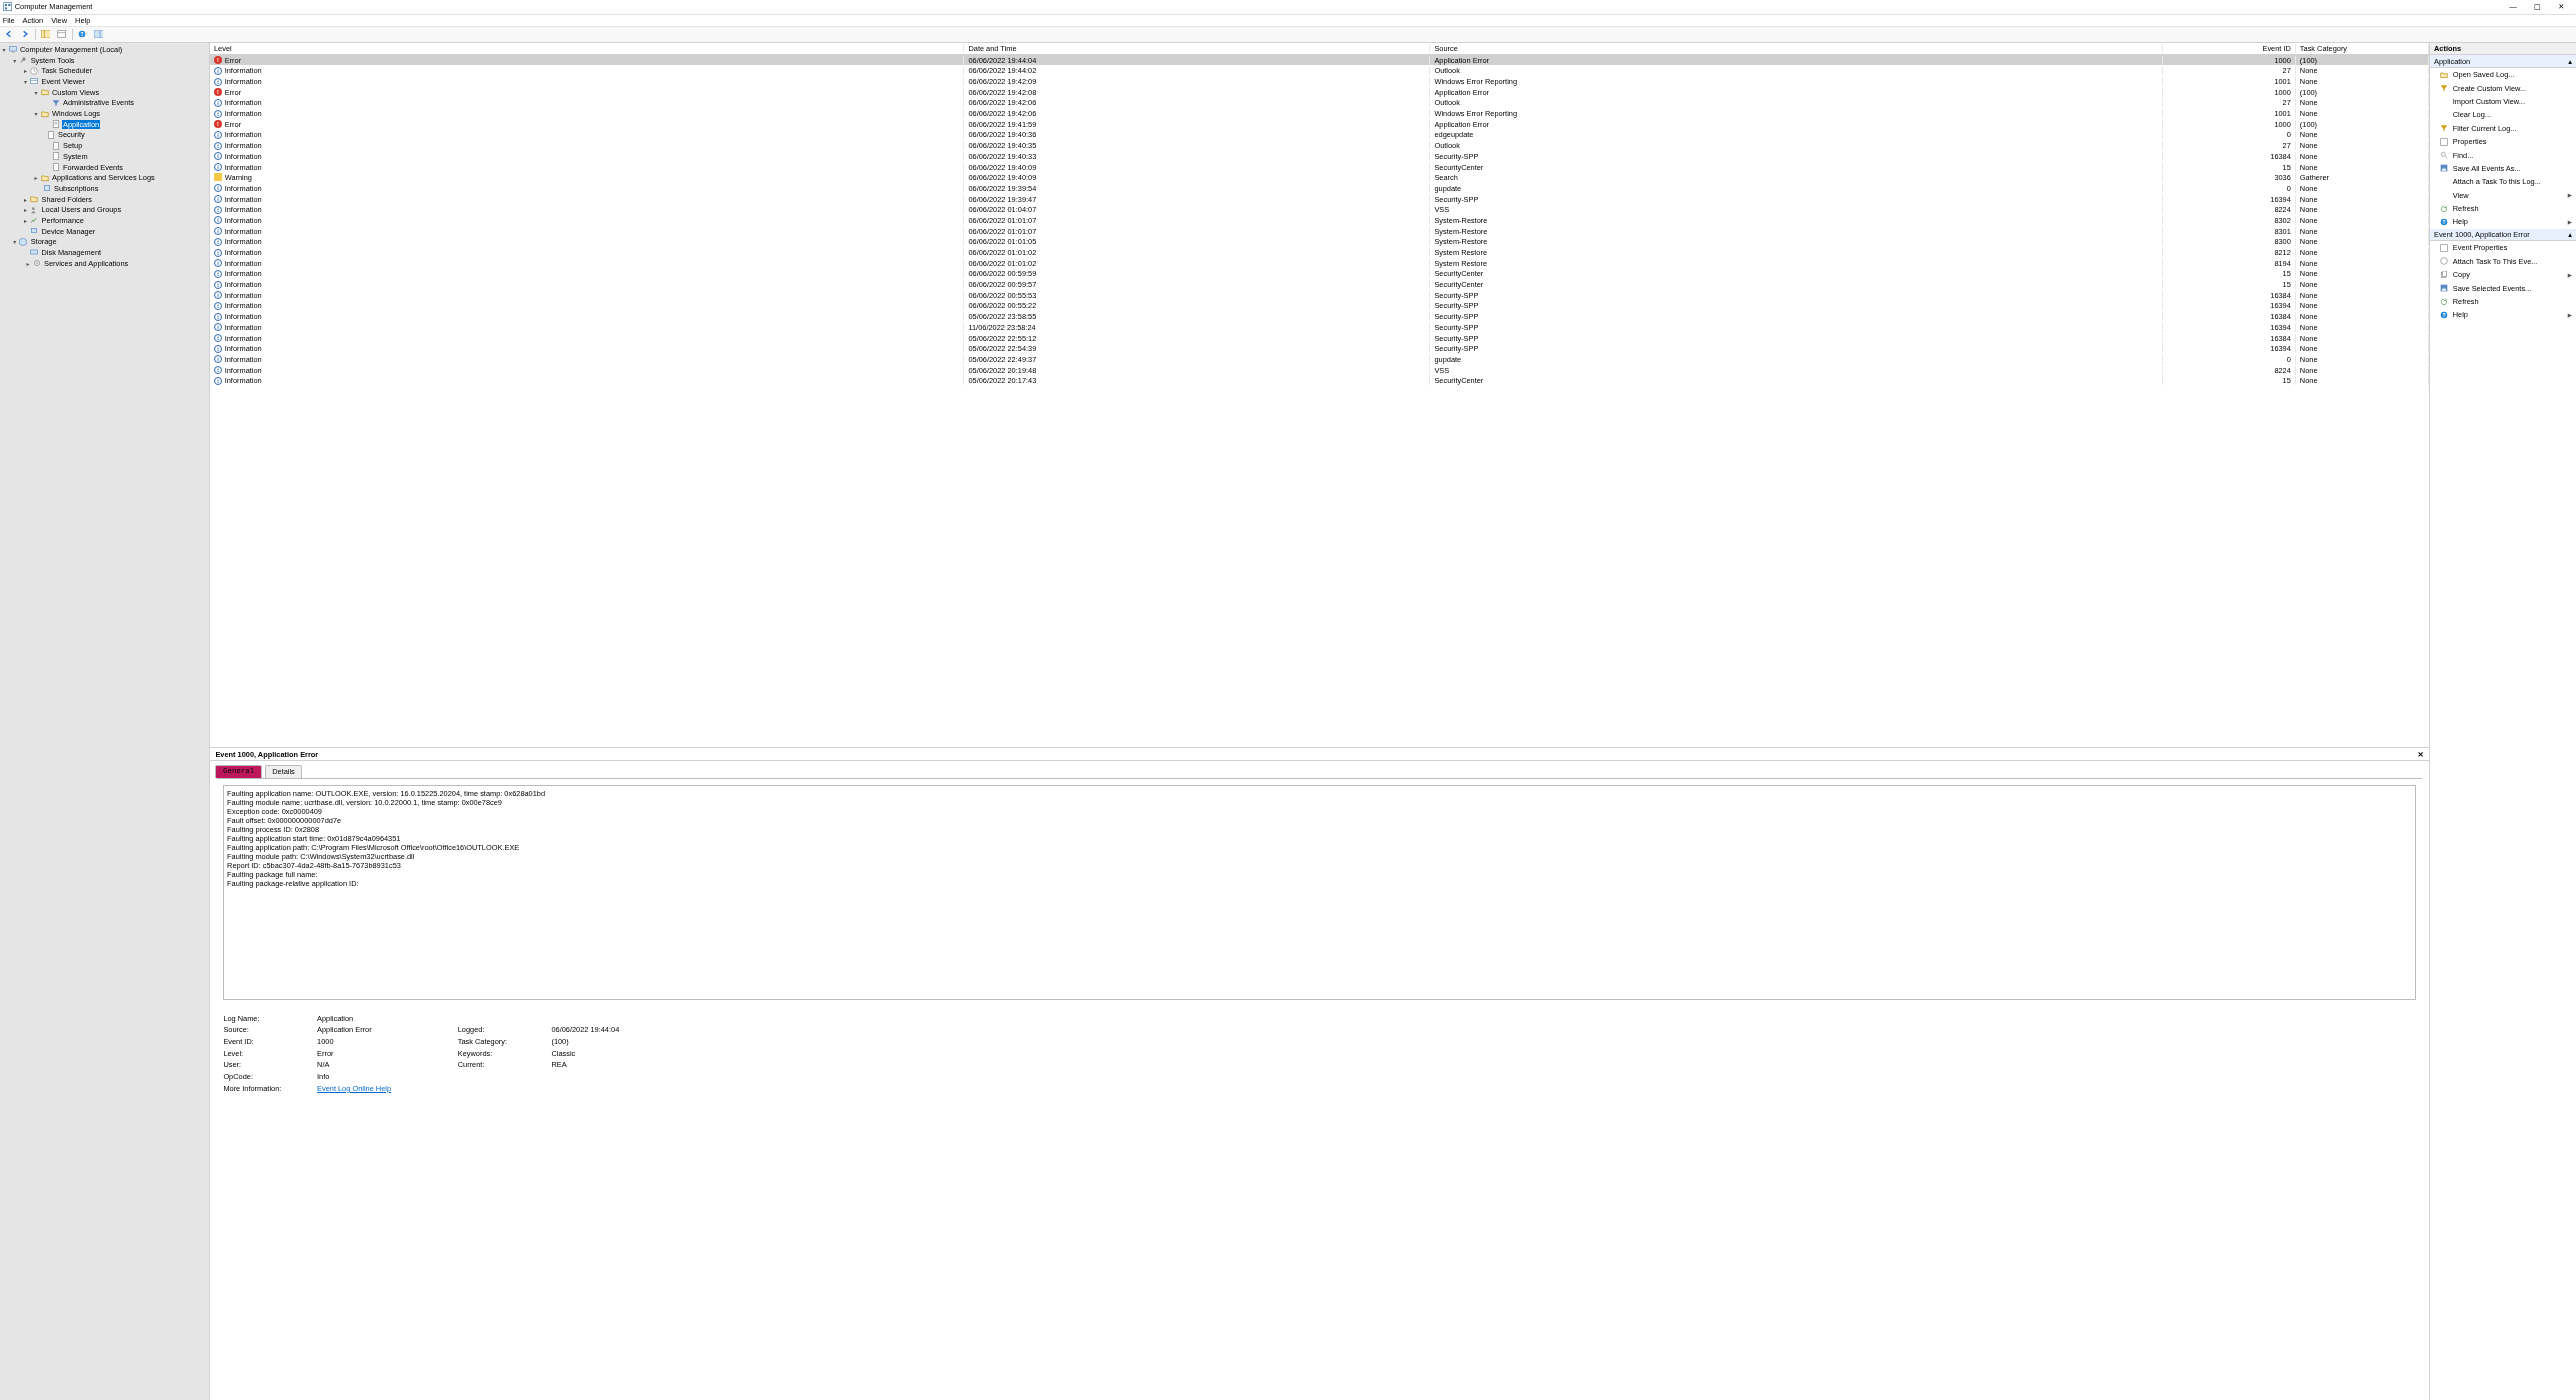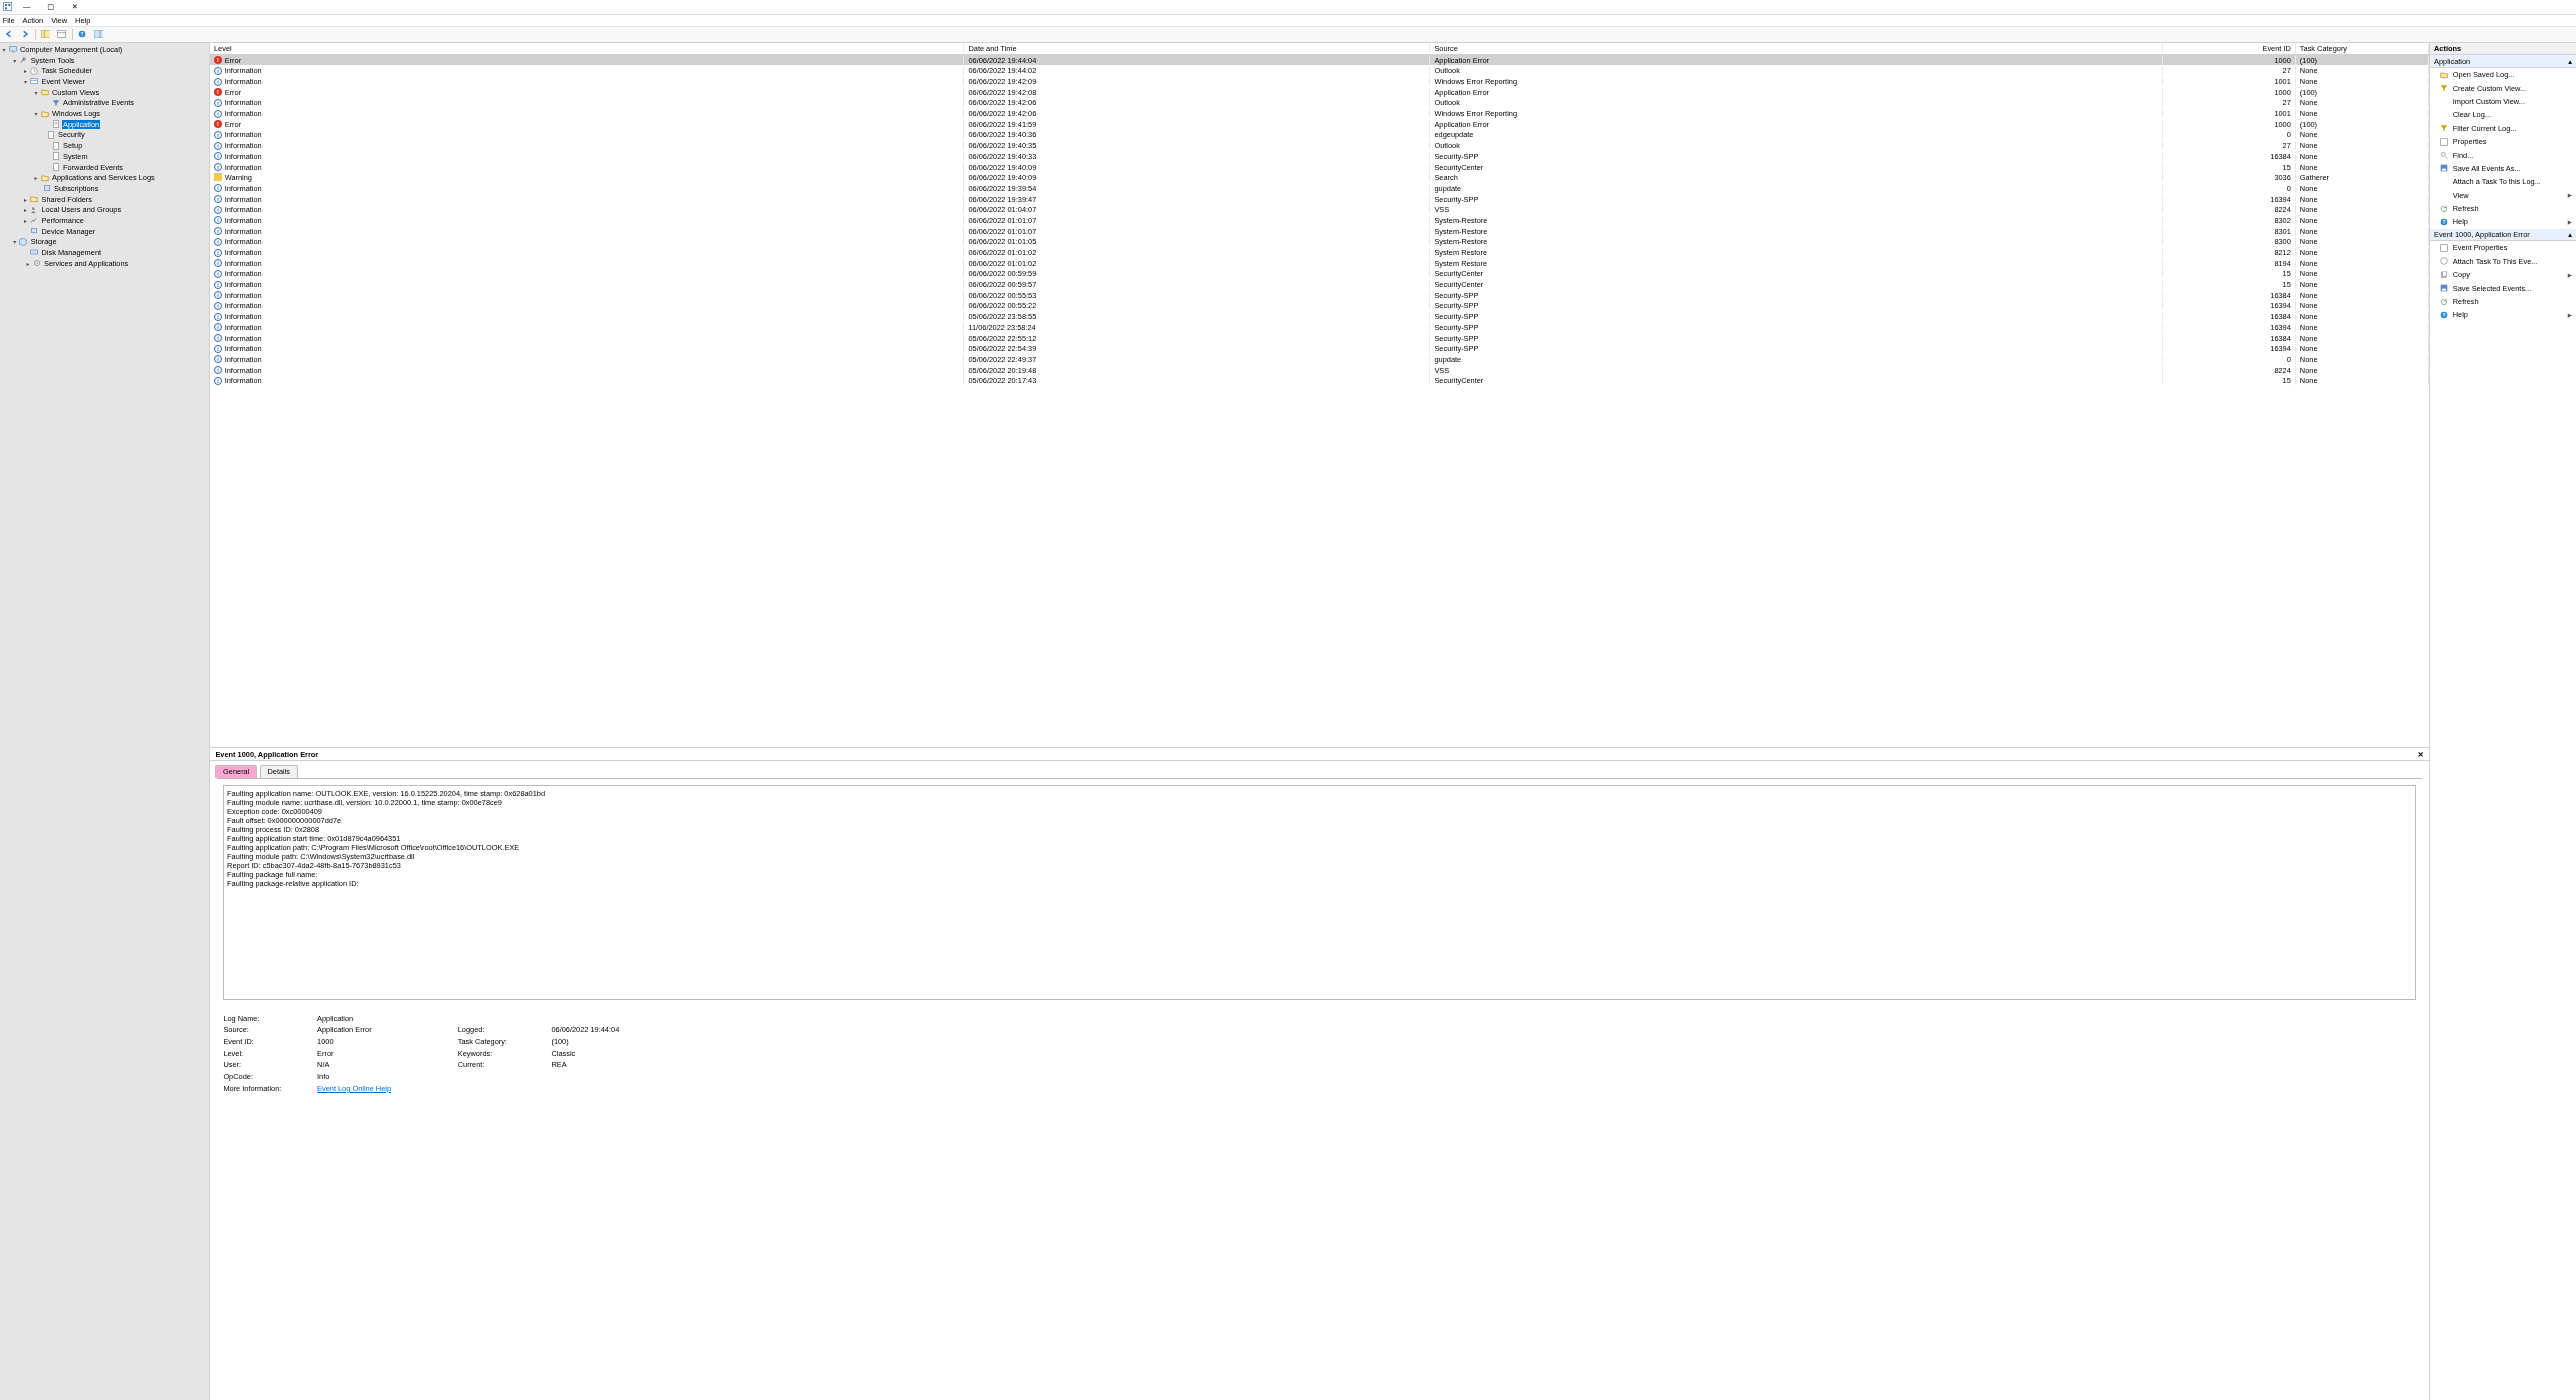--- a/index.html
+++ b/index.html
@@ -35,21 +35,21 @@
 .event-row.selected { background: #d0d0d0; }
 .lvl-icon { width: 8px; height: 8px; border-radius: 50%; display: inline-flex; align-items: center; justify-content: center; font-size: 5.4px; color: #fff; font-weight: bold;}
 .lvl-icon.error { background: #d9362b; }
 .lvl-icon.info { background: #fff; border:0.7px solid #2a66b1; color:#2a66b1;}
 .lvl-icon.warn { background: #f7c948; border-radius: 0; width:0; height:0; border:4px solid transparent; border-bottom:6.7px solid #f7c948; transform: translateY(-2px);}
 .details-panel { flex:1; display:flex; flex-direction:column; background:#fff;}
 .details-title { background:#fff; padding:1.3px 5.4px; display:flex; align-items:center; border-bottom: 0.7px solid #d0d0d0; font-weight:bold;}
 .details-title .close-x { margin-left:auto; font-weight:bold; cursor:default;}
 .tabs { display:flex; padding: 4px 5.4px 0 5.4px; gap:2.7px;}
 .tab { padding: 1.3px 6.7px; border:0.7px solid #bbb; border-bottom:none; background:#fff; border-radius: 2px 2px 0 0; cursor:default;}
-.tab.active { background:#f9a8d4; position:relative; z-index:2;}
+.tab.active { background:#be185d; position:relative; z-index:2;font-family:Liberation Mono, monospace;}
 .tab.inactive { background:#f0f0f0;}
 .details-body { margin: 0 6.7px 6.7px 6.7px; border-top:0.7px solid #bbb; padding: 6.7px; display:flex; flex-direction:column; gap:13.4px; flex:1;}
 .desc-box { border:0.7px solid #bbb; padding:2.7px; height:215px; background:#fff; white-space: pre-wrap; overflow:auto;}
 .meta-grid { display:grid; grid-template-columns: 87px 134px 87px 201px; row-gap:2.7px; column-gap:6.7px;}
 .meta-grid .lbl { color:#000;}
 .meta-grid a { color:#0066cc; text-decoration: underline;}
 .actions-panel { width: 146px; background:#fff; display:flex; flex-direction:column;}
 .actions-header { background:#f0f0f0; padding:1.3px 4px; border-bottom:0.7px solid #d0d0d0; font-weight:bold;}
 .action-group-title { background:#e8f0fe; padding:1.3px 4px; font-weight:normal; color:#000; display:flex; align-items:center; justify-content:space-between; border-bottom:0.7px solid #d0d0d0;}
 .action-item { display:flex; align-items:center; gap:4px; padding:1.3px 4px 1.3px 9.4px; cursor:default; height:13.4px;}
@@ -62,20 +62,21 @@
 
 <div class="titlebar">
   <span class="app-icon">
     <svg width="9.4" height="9.4" viewBox="0 0 14 14">
         <rect x="1" y="1" width="12" height="12" fill="#fff" stroke="#3a6ea5"></rect>
         <rect x="3" y="3" width="3" height="3" fill="#3a6ea5"></rect>
         <rect x="8" y="3" width="3" height="3" fill="#3a6ea5"></rect>
         <rect x="3" y="8" width="3" height="3" fill="#3a6ea5"></rect>
       </svg>
   </span>
+  <span class="title">Computer Management</span>
   <div class="win-controls">
     <div>—</div>
     <div>▢</div>
     <div>✕</div>
   </div>
 </div>
 
 <div class="menubar">
   <span>File</span>
   <span>Action</span>

